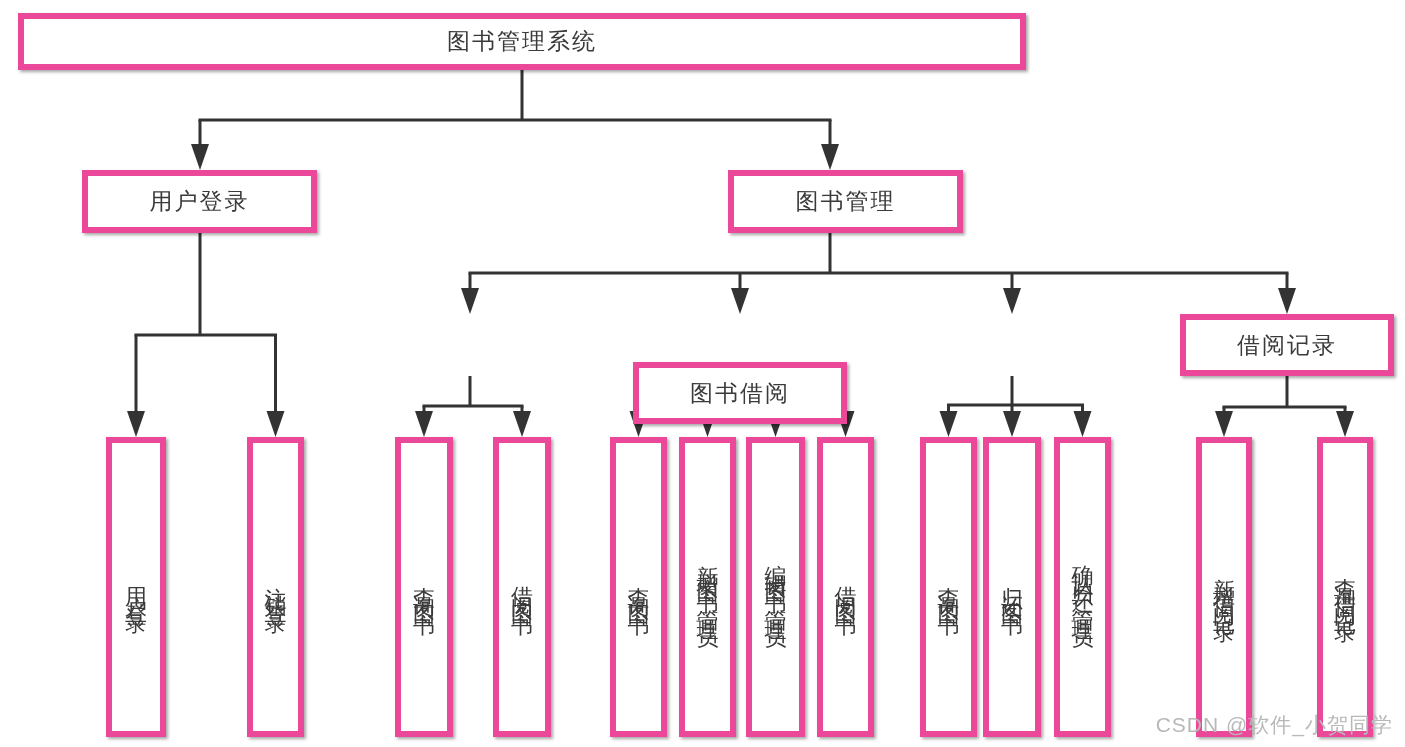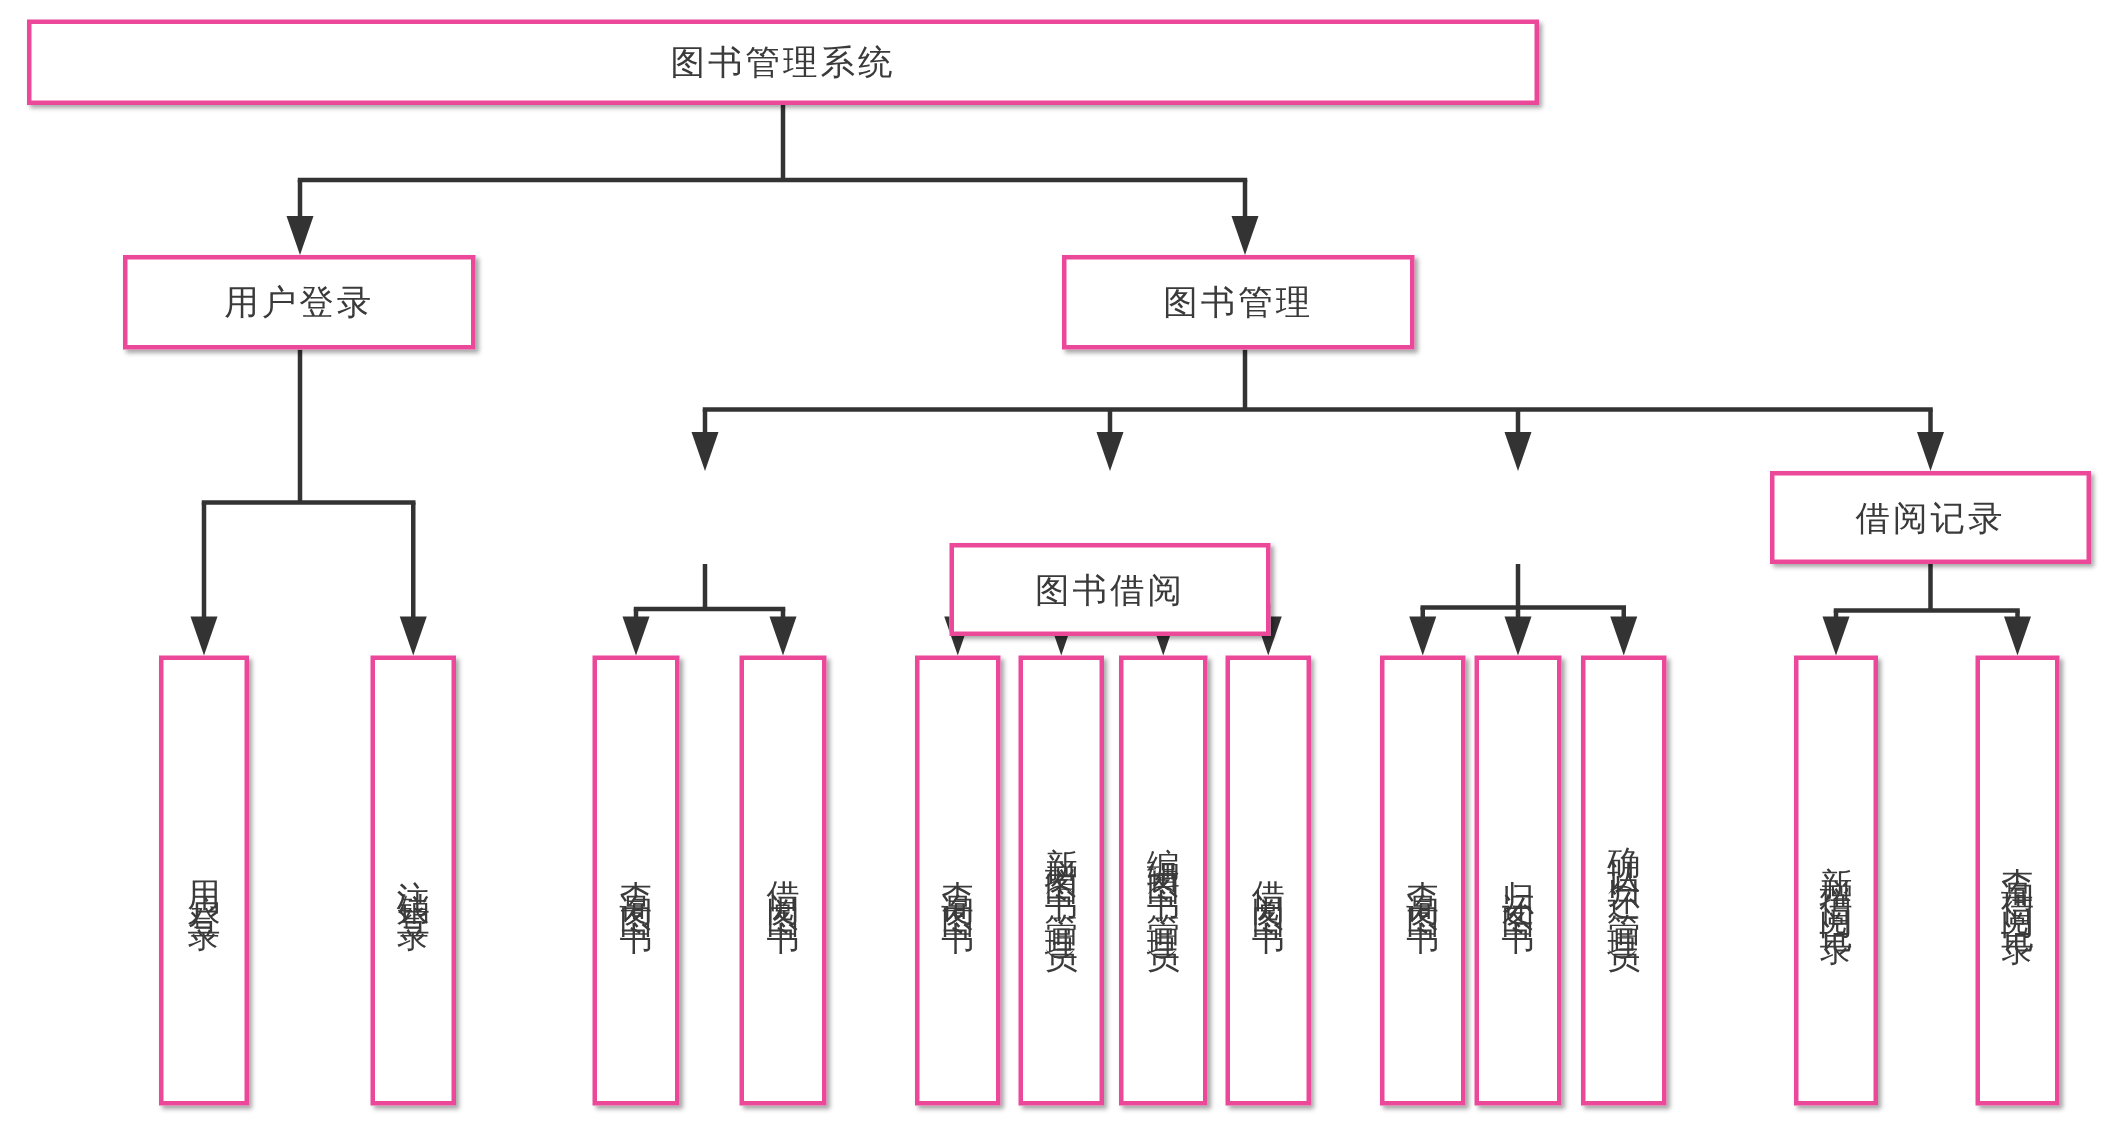--- a/index.html
+++ b/index.html
@@ -19,21 +19,21 @@
     position: absolute;
     left: 0;
     top: 0;
     width: 1405px;
     height: 747px;
   }
   .node {
     position: absolute;
     box-sizing: border-box;
     background: #ffffff;
-    border: 3px solid #ec4899;
+    border: 6px solid #ec4899;
     color: #3a3a3a;
     display: flex;
     align-items: center;
     justify-content: center;
     box-shadow: 2px 2px 3px rgba(0,0,0,0.35);
   }
   .node.h {
     font-size: 23px;
     letter-spacing: 2px;
     white-space: nowrap;
@@ -141,21 +141,21 @@
       <line x1="1224" y1="407" x2="1224" y2="413"></line>
       <polygon points="1215,411 1233,411 1224,437"></polygon>
       <line x1="1345" y1="407" x2="1345" y2="413"></line>
       <polygon points="1336,411 1354,411 1345,437"></polygon>
     </g>
   </svg>
 
   <div class="node h" style="left:18px; top:13px; width:1008px; height:57px;">图书管理系统</div>
 
   <div class="node h" style="left:82px; top:170px; width:235px; height:63px;">用户登录</div>
-  <div class="node h" style="left:708px; top:170px; width:235px; height:63px;">图书管理</div>
+  <div class="node h" style="left:728px; top:170px; width:235px; height:63px;">图书管理</div>
 
   <div class="node h" style="left:633px; top:314px; width:214px; height:62px;margin-top:48px;">图书借阅</div>
   <div class="node h" style="left:1180px; top:314px; width:214px; height:62px;">借阅记录</div>
 
   <div class="node v" style="left:106px; top:437px; width:60px; height:300px;">用户登录</div>
   <div class="node v" style="left:247px; top:437px; width:57px; height:300px;">注销登录</div>
 
   <div class="node v" style="left:395px; top:437px; width:58px; height:300px;">查询图书</div>
   <div class="node v" style="left:493px; top:437px; width:58px; height:300px;">借阅图书</div>
 
@@ -164,14 +164,15 @@
   <div class="node v" style="left:746px; top:437px; width:59px; height:300px;">编辑图书（管理员）</div>
   <div class="node v" style="left:817px; top:437px; width:57px; height:300px;">借阅图书</div>
 
   <div class="node v" style="left:920px; top:437px; width:57px; height:300px;">查询图书</div>
   <div class="node v" style="left:983px; top:437px; width:58px; height:300px;">归还图书</div>
   <div class="node v" style="left:1054px; top:437px; width:57px; height:300px;">确认归还（管理员）</div>
 
   <div class="node v" style="left:1196px; top:437px; width:56px; height:300px;">新增借阅记录</div>
   <div class="node v" style="left:1317px; top:437px; width:56px; height:300px;">查询借阅记录</div>
 
+  <div class="watermark">CSDN @软件_小贺同学</div>
 
 </div>
 
 </body></html>

